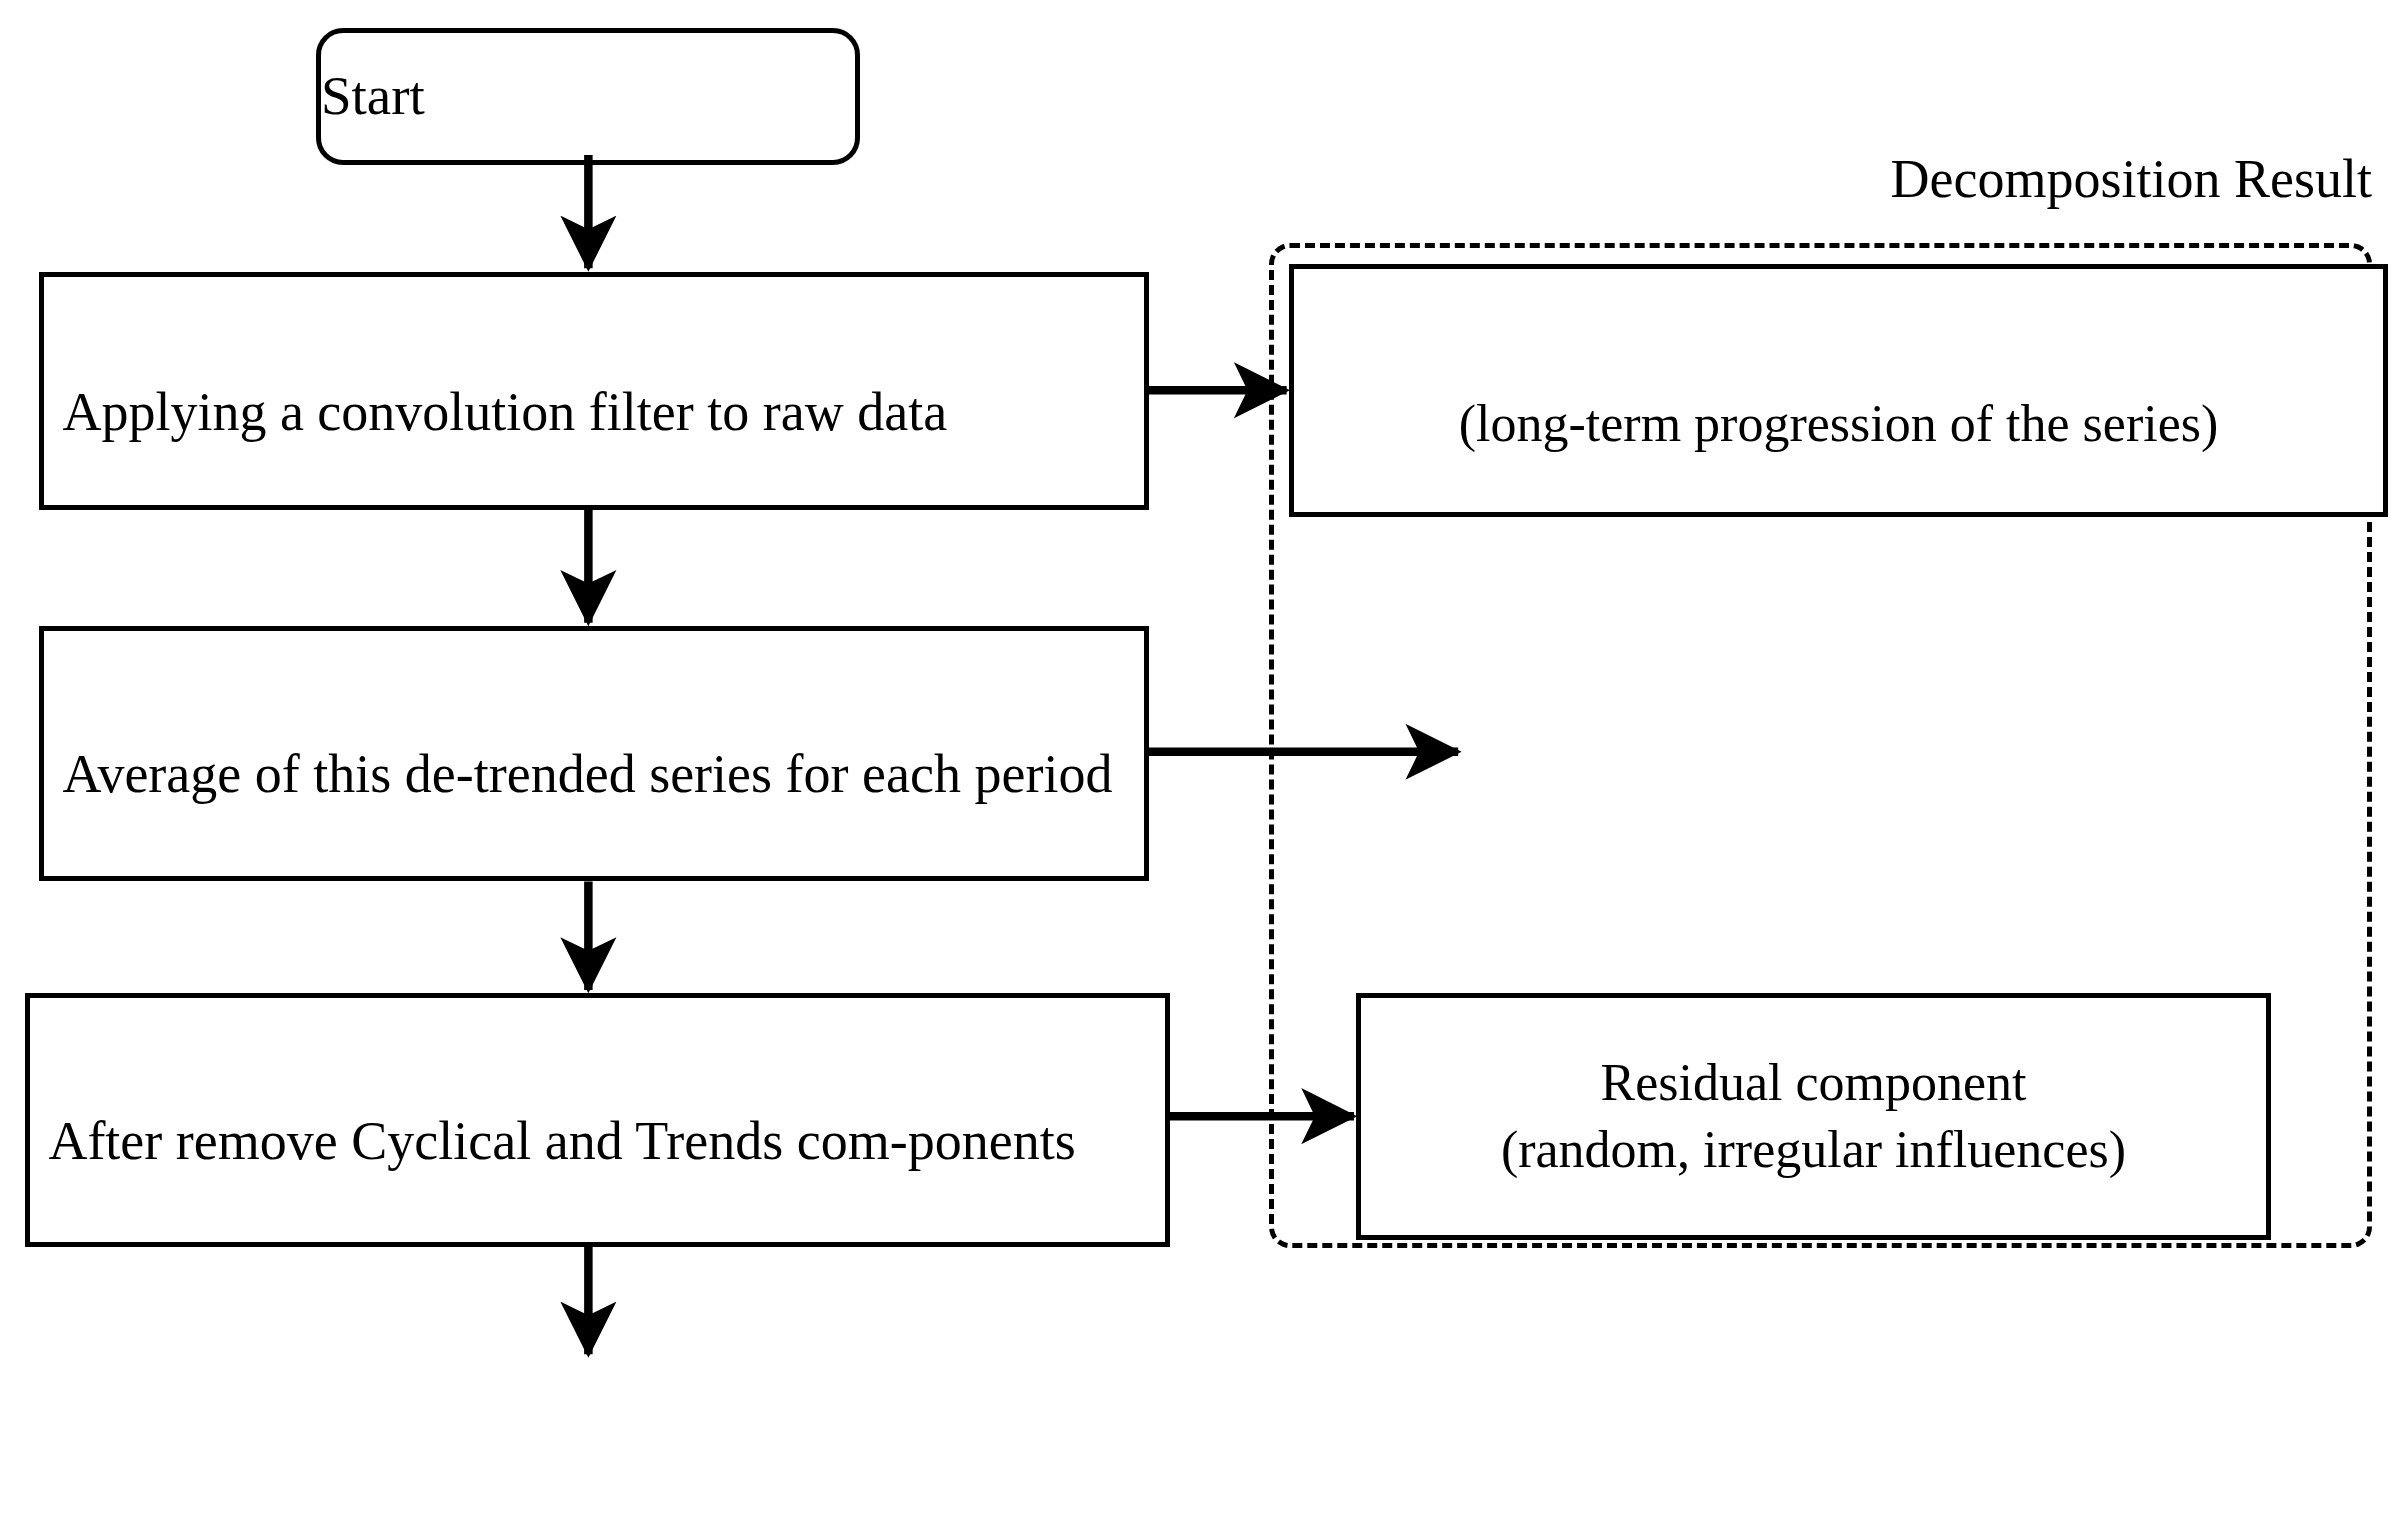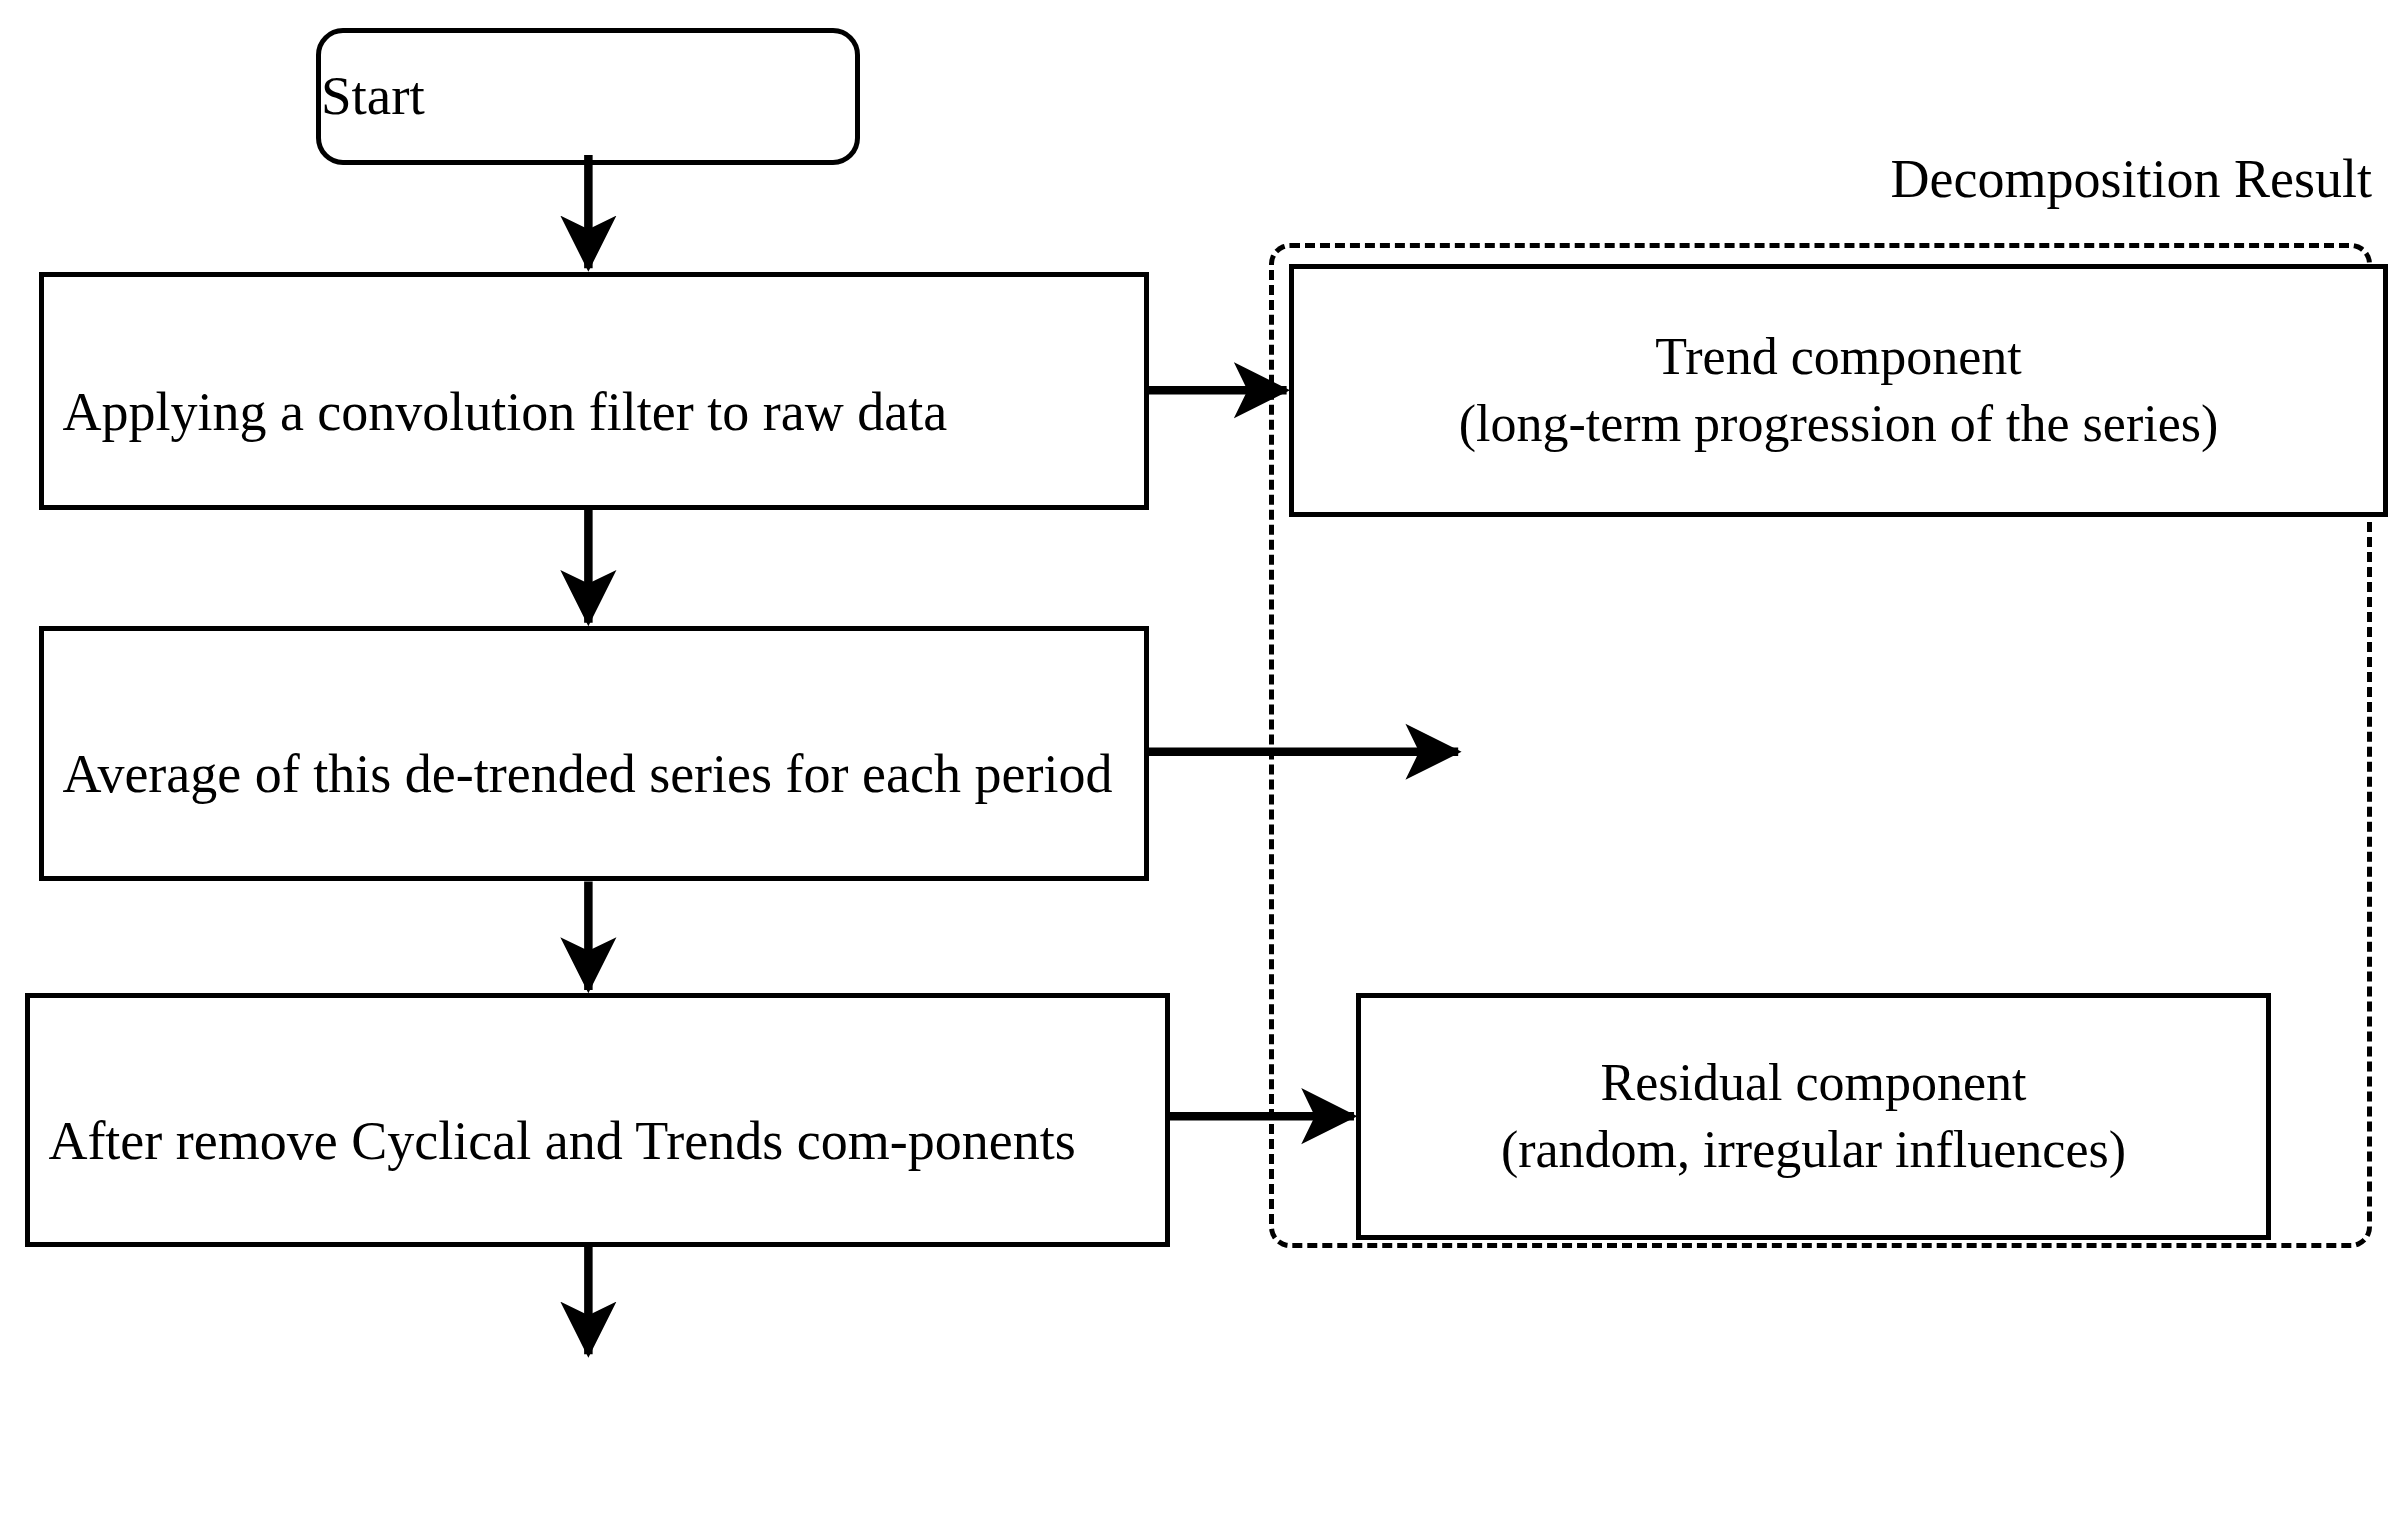--- a/index.html
+++ b/index.html
@@ -116,21 +116,21 @@
   <div class="node process" id="process-2">
     <span class="txt">Average of this de-trended series for each period</span>
   </div>
 
   <div class="node process" id="process-3">
     <span class="txt">After remove Cyclical and Trends com-ponents</span>
   </div>
 
   <div class="node result" id="trend-node">
     <span class="txt">
-      <span>Trend component</span><br>
+      <br>
       <span>(long-term progression of the series)</span>
     </span>
   </div>
 
 
   <div class="node result" id="residual-node">
     <span class="txt">
       <span>Residual component</span><br>
       <span>(random, irregular influences)</span>
     </span>

